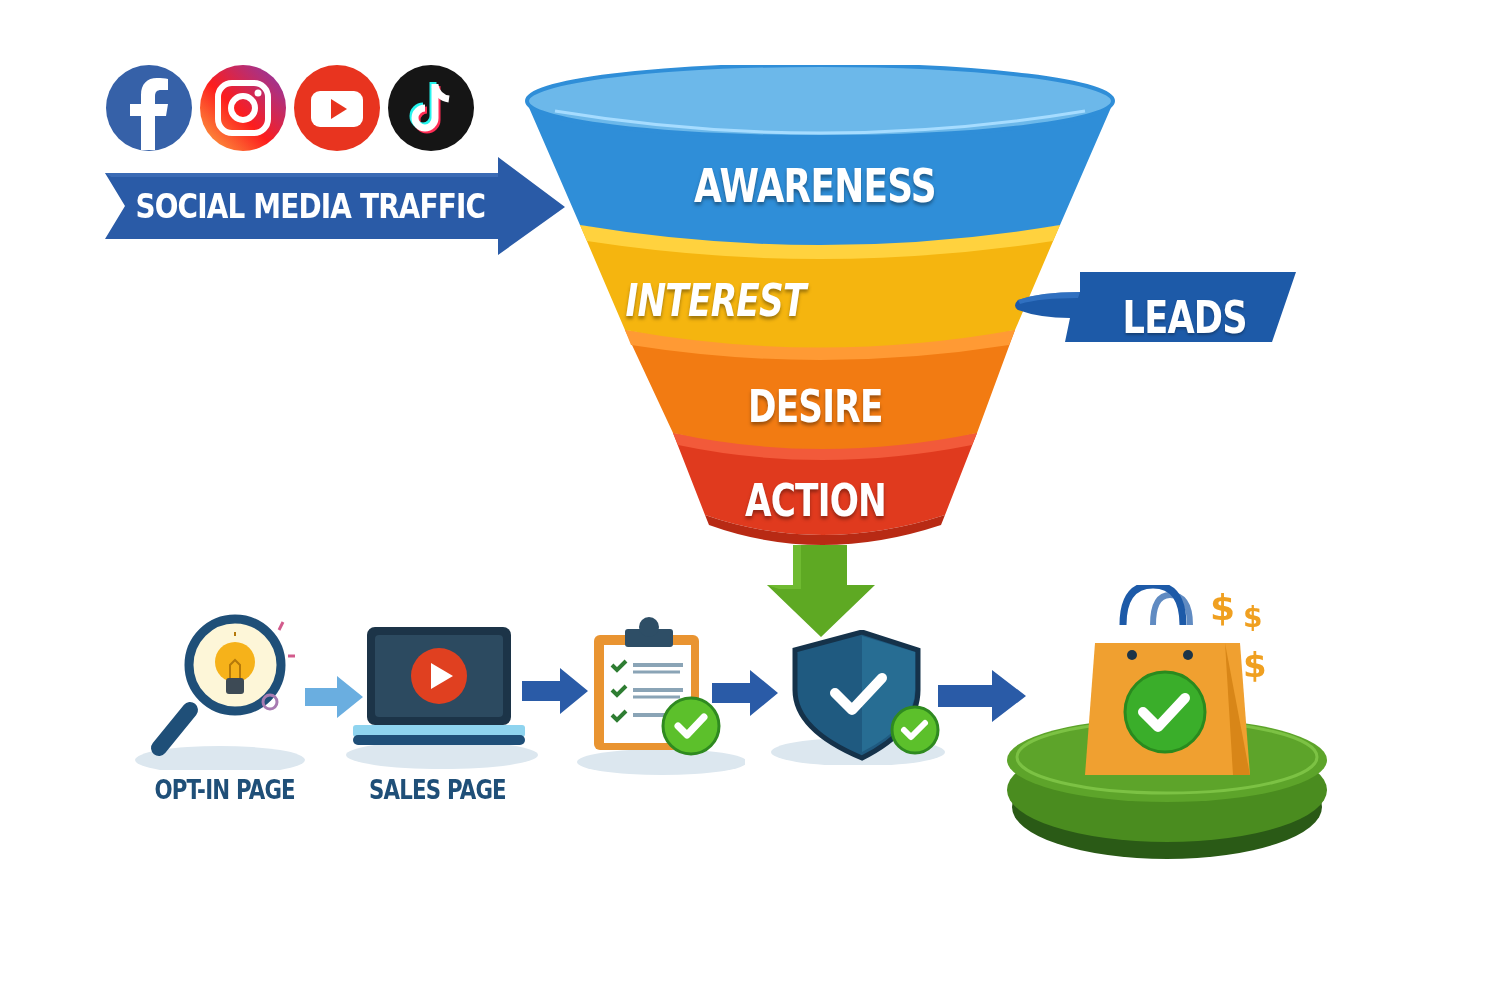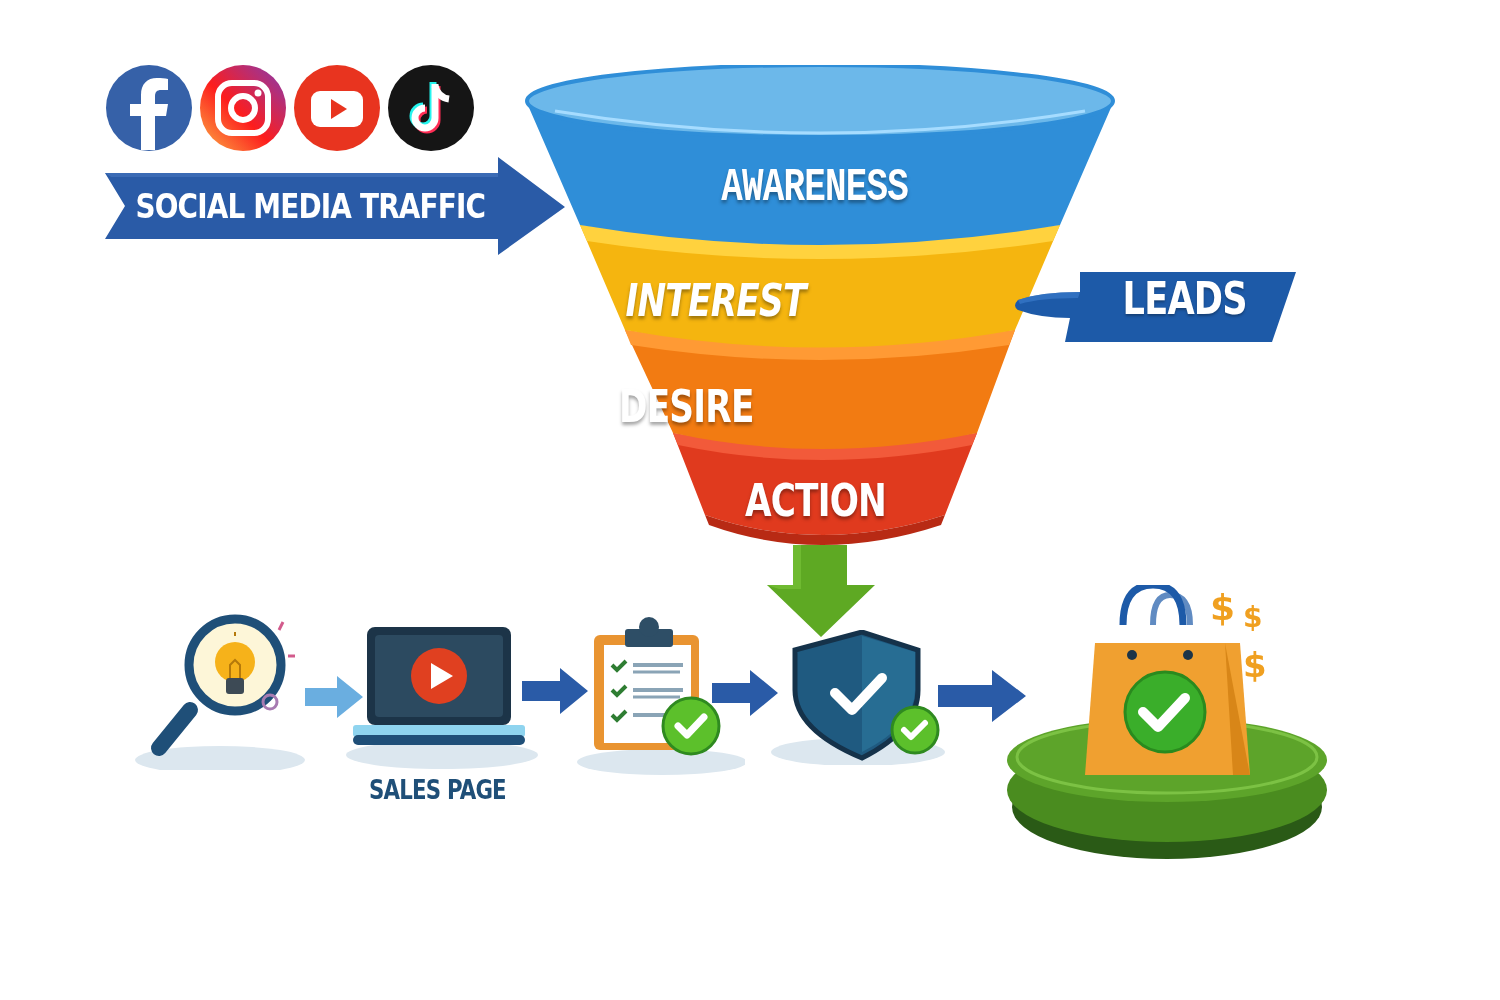--- a/index.html
+++ b/index.html
@@ -85,54 +85,57 @@
     <g>
       <path d="M265 480 V470" stroke="none"></path>
     </g>
   </svg>
 </div>
 <svg class="abs" style="left:765px;top:545px;" width="112" height="95" viewBox="0 0 112 95">
   <path d="M28 0 H82 V40 H110 L56 92 L2 40 H28 z" fill="#5ea923"></path>
   <path d="M28 0 H36 V44 H14 L2 40 H28 z" fill="#7cc73a" opacity="0.6"></path>
 </svg>
 
-<div class="abs" style="left:600px;top:158px;width:430px;height:56px;display:flex;justify-content:center;align-items:flex-end;font-family:Liberation Mono, monospace;">
+<div class="abs" style="left:600px;top:158px;width:430px;height:56px;display:flex;justify-content:center;align-items:center;">
   <span class="funnel-text" style="display:inline-block;font-size:46px;">AWARENESS</span>
 </div>
 <div class="abs" style="left:600px;top:272px;width:430px;height:56px;display:flex;justify-content:flex-start;align-items:center;font-style:italic;">
   <span class="funnel-text" style="display:inline-block;">INTEREST</span>
 </div>
-<div class="abs" style="left:600px;top:378px;width:430px;height:56px;display:flex;justify-content:flex-start;align-items:center;">
+<div class="abs" style="left:600px;top:378px;width:430px;height:56px;display:flex;justify-content:center;align-items:center;">
   <span class="funnel-text" style="display:inline-block;">DESIRE</span>
 </div>
 <div class="abs" style="left:600px;top:475px;width:430px;height:56px;display:flex;justify-content:center;align-items:flex-start;">
   <span class="funnel-text" style="display:inline-block;">ACTION</span>
 </div>
 
 <svg class="abs" style="left:1010px;top:270px;" width="290" height="75" viewBox="0 0 290 75">
   <path d="M70 2 H286 L262 72 H55 L60 48 Q30 48 8 40 Q2 36 8 30 Q30 22 70 22 z" fill="#1d5aa8"></path>
   <path d="M8 30 Q30 22 70 22 L68 28 Q30 28 10 34 z" fill="#3e7ed0" opacity="0.6"></path>
 </svg>
-<div class="abs" style="left:1085px;top:272px;width:200px;height:52px;display:flex;justify-content:center;align-items:center;">
+<div class="abs" style="left:1085px;top:292px;width:200px;height:52px;display:flex;justify-content:center;align-items:flex-start;">
   <span class="cond" style="color:#fff;font-size:44px;display:inline-block;transform:scaleX(0.8);text-shadow:0 2px 3px rgba(0,0,0,0.3);">LEADS</span>
 </div>
 
 <div class="abs" style="left:135px;top:610px;width:180px;height:210px;">
   <svg width="180" height="160" viewBox="0 0 180 160">
     <ellipse cx="85" cy="150" rx="85" ry="14" fill="#dce7ef"></ellipse>
     <line x1="55" y1="100" x2="24" y2="138" stroke="#1f4f78" stroke-width="16" stroke-linecap="round"></line>
     <circle cx="100" cy="55" r="46" fill="#fdf6d8" stroke="#1f4f78" stroke-width="9"></circle>
     <circle cx="100" cy="52" r="20" fill="#f6b21a"></circle>
     <rect x="91" y="68" width="18" height="16" rx="3" fill="#3d4a55"></rect>
     <path d="M95 68 V55 L100 50 L105 55 V68" fill="none" stroke="#b5790a" stroke-width="2"></path>
     <line x1="100" y1="22" x2="100" y2="26" stroke="#b5790a" stroke-width="2"></line>
     <line x1="148" y1="12" x2="144" y2="20" stroke="#d25b8c" stroke-width="3"></line>
     <line x1="153" y1="46" x2="160" y2="46" stroke="#d25b8c" stroke-width="3"></line>
     <circle cx="135" cy="92" r="7" fill="none" stroke="#a77bb1" stroke-width="3"></circle>
   </svg>
+  <div style="position:absolute;left:-10px;top:165px;width:200px;text-align:center;">
+    <span class="label-text" style="display:inline-block;">OPT-IN PAGE</span>
+  </div>
 </div>
 
 <svg class="abs" style="left:305px;top:676px;" width="60" height="42" viewBox="0 0 60 42">
   <path d="M0 12 H32 V0 L58 21 L32 42 V30 H0 z" fill="#6aaee0"></path>
 </svg>
 
 <div class="abs" style="left:345px;top:625px;width:195px;height:200px;">
   <svg width="195" height="145" viewBox="0 0 195 145">
     <ellipse cx="97" cy="130" rx="96" ry="14" fill="#dce7ef"></ellipse>
     <rect x="22" y="2" width="144" height="98" rx="8" fill="#1c3448"></rect>

